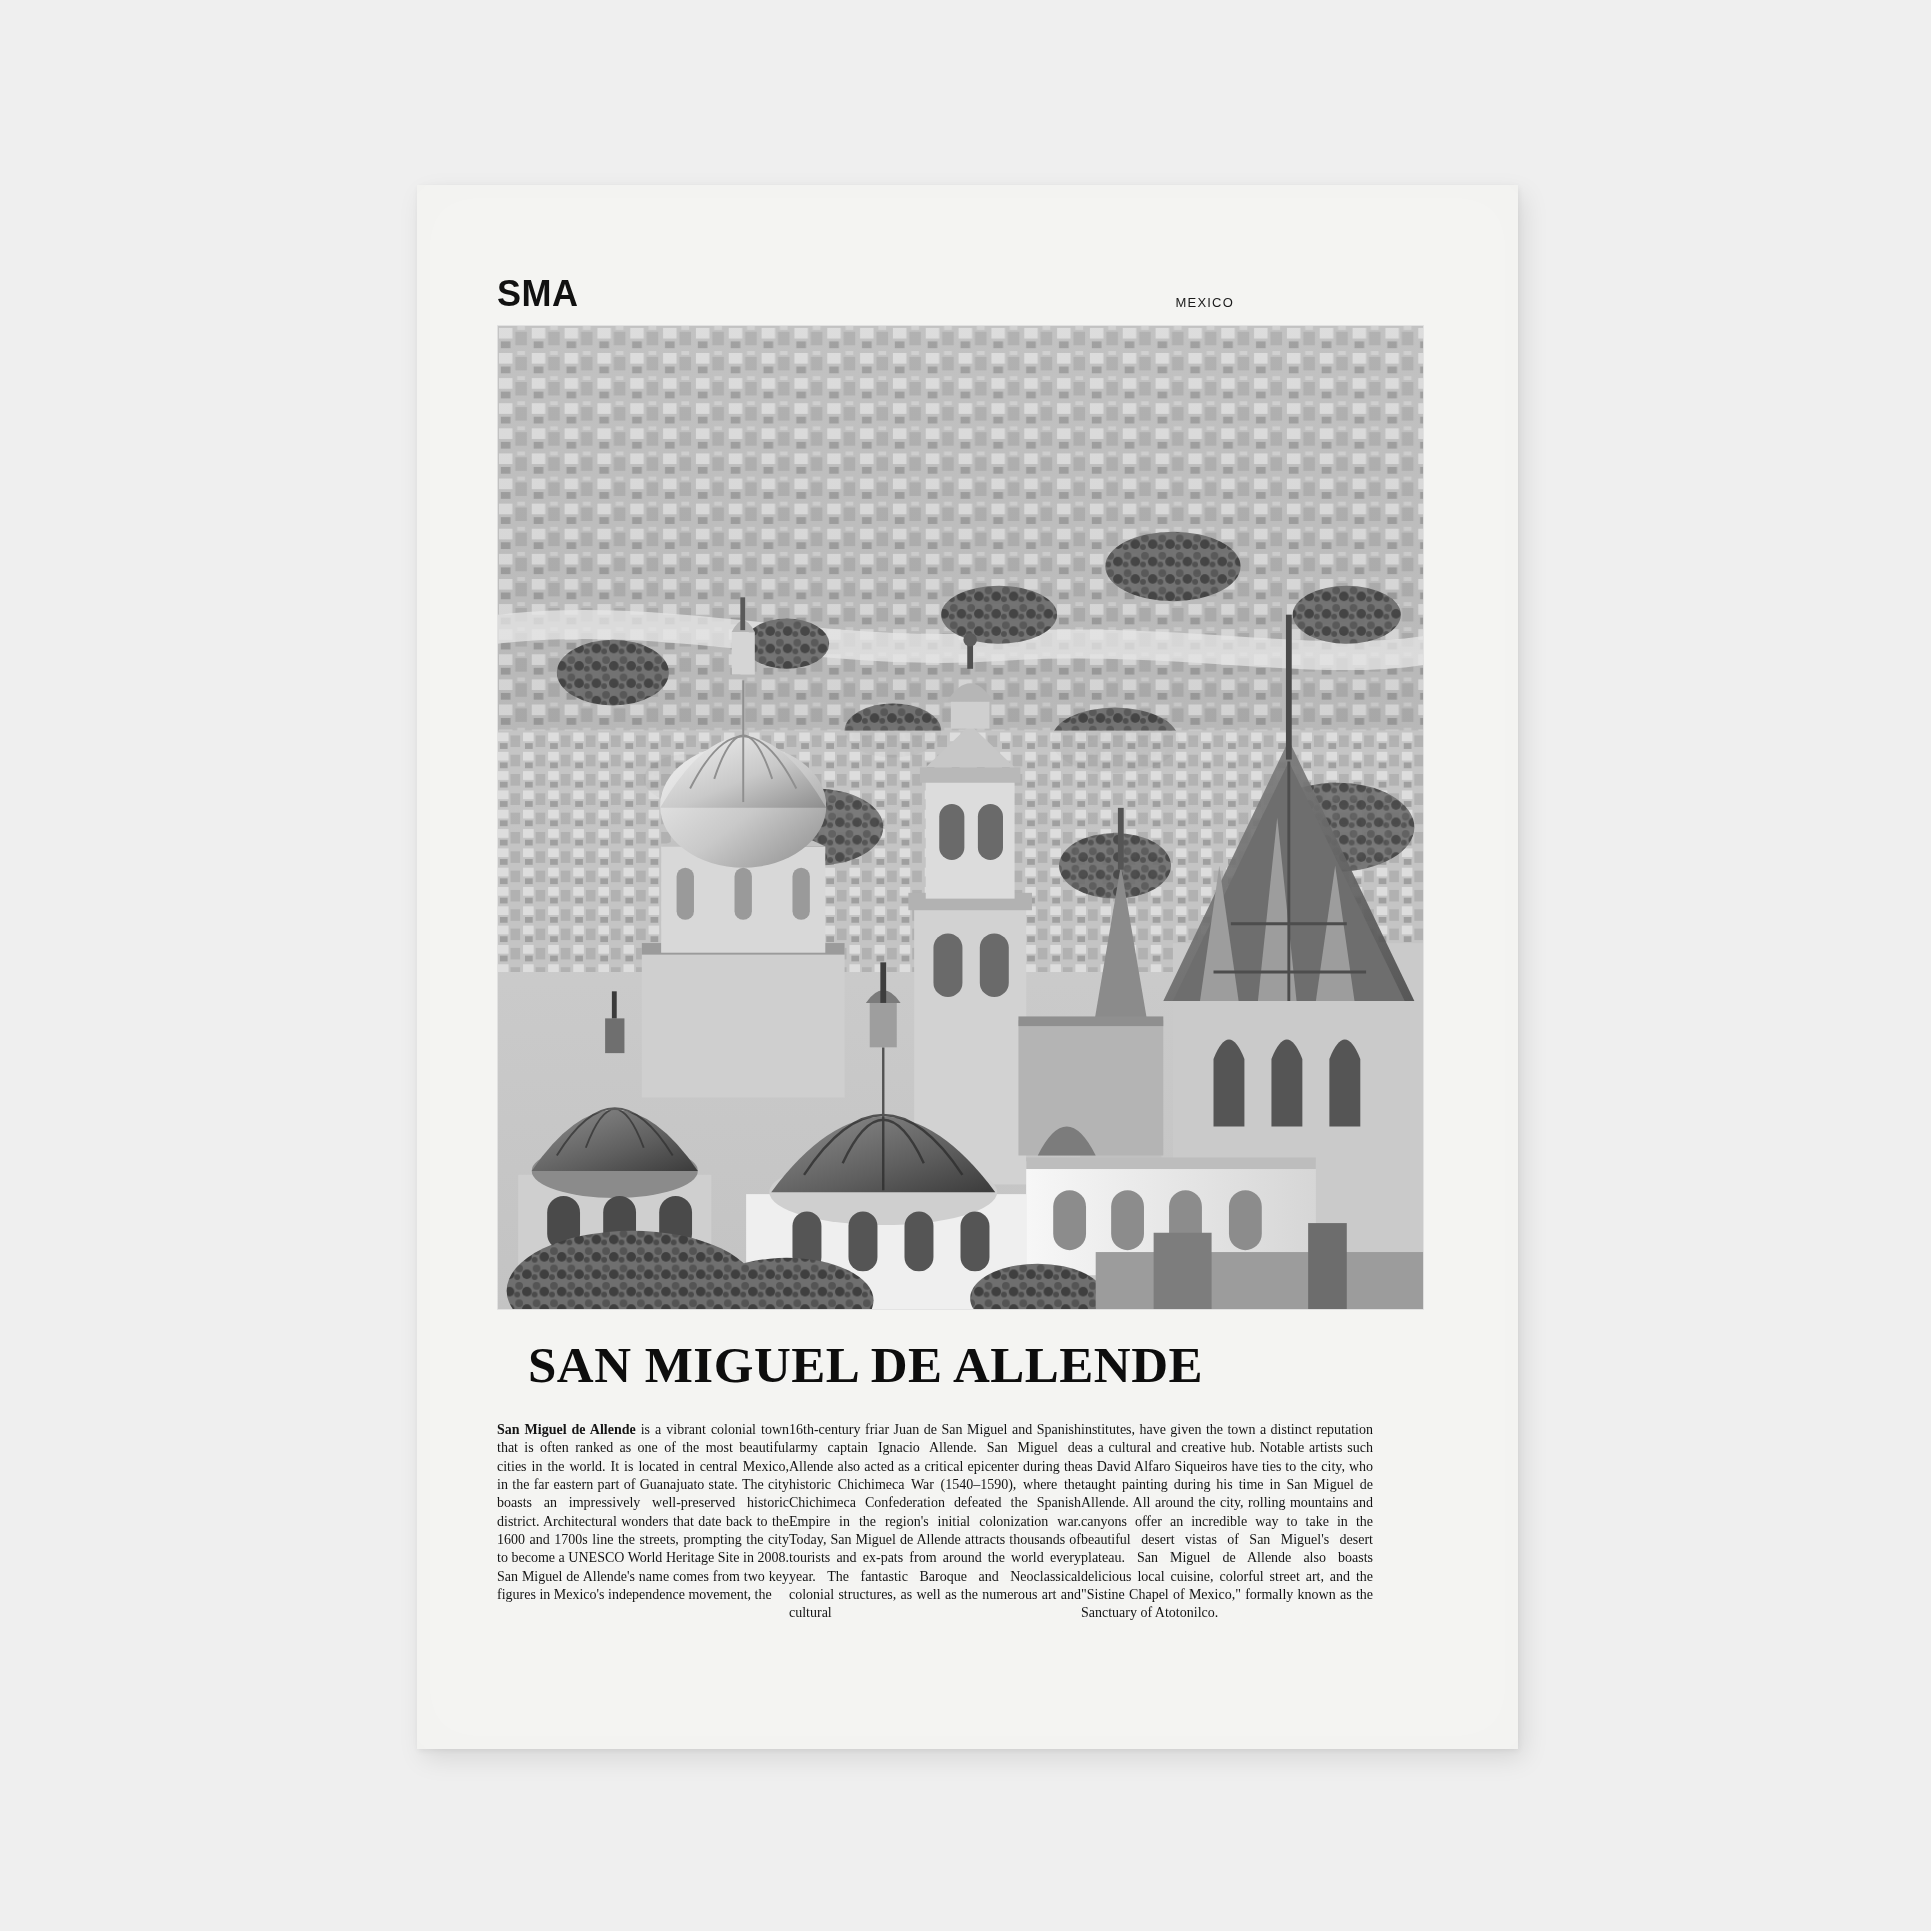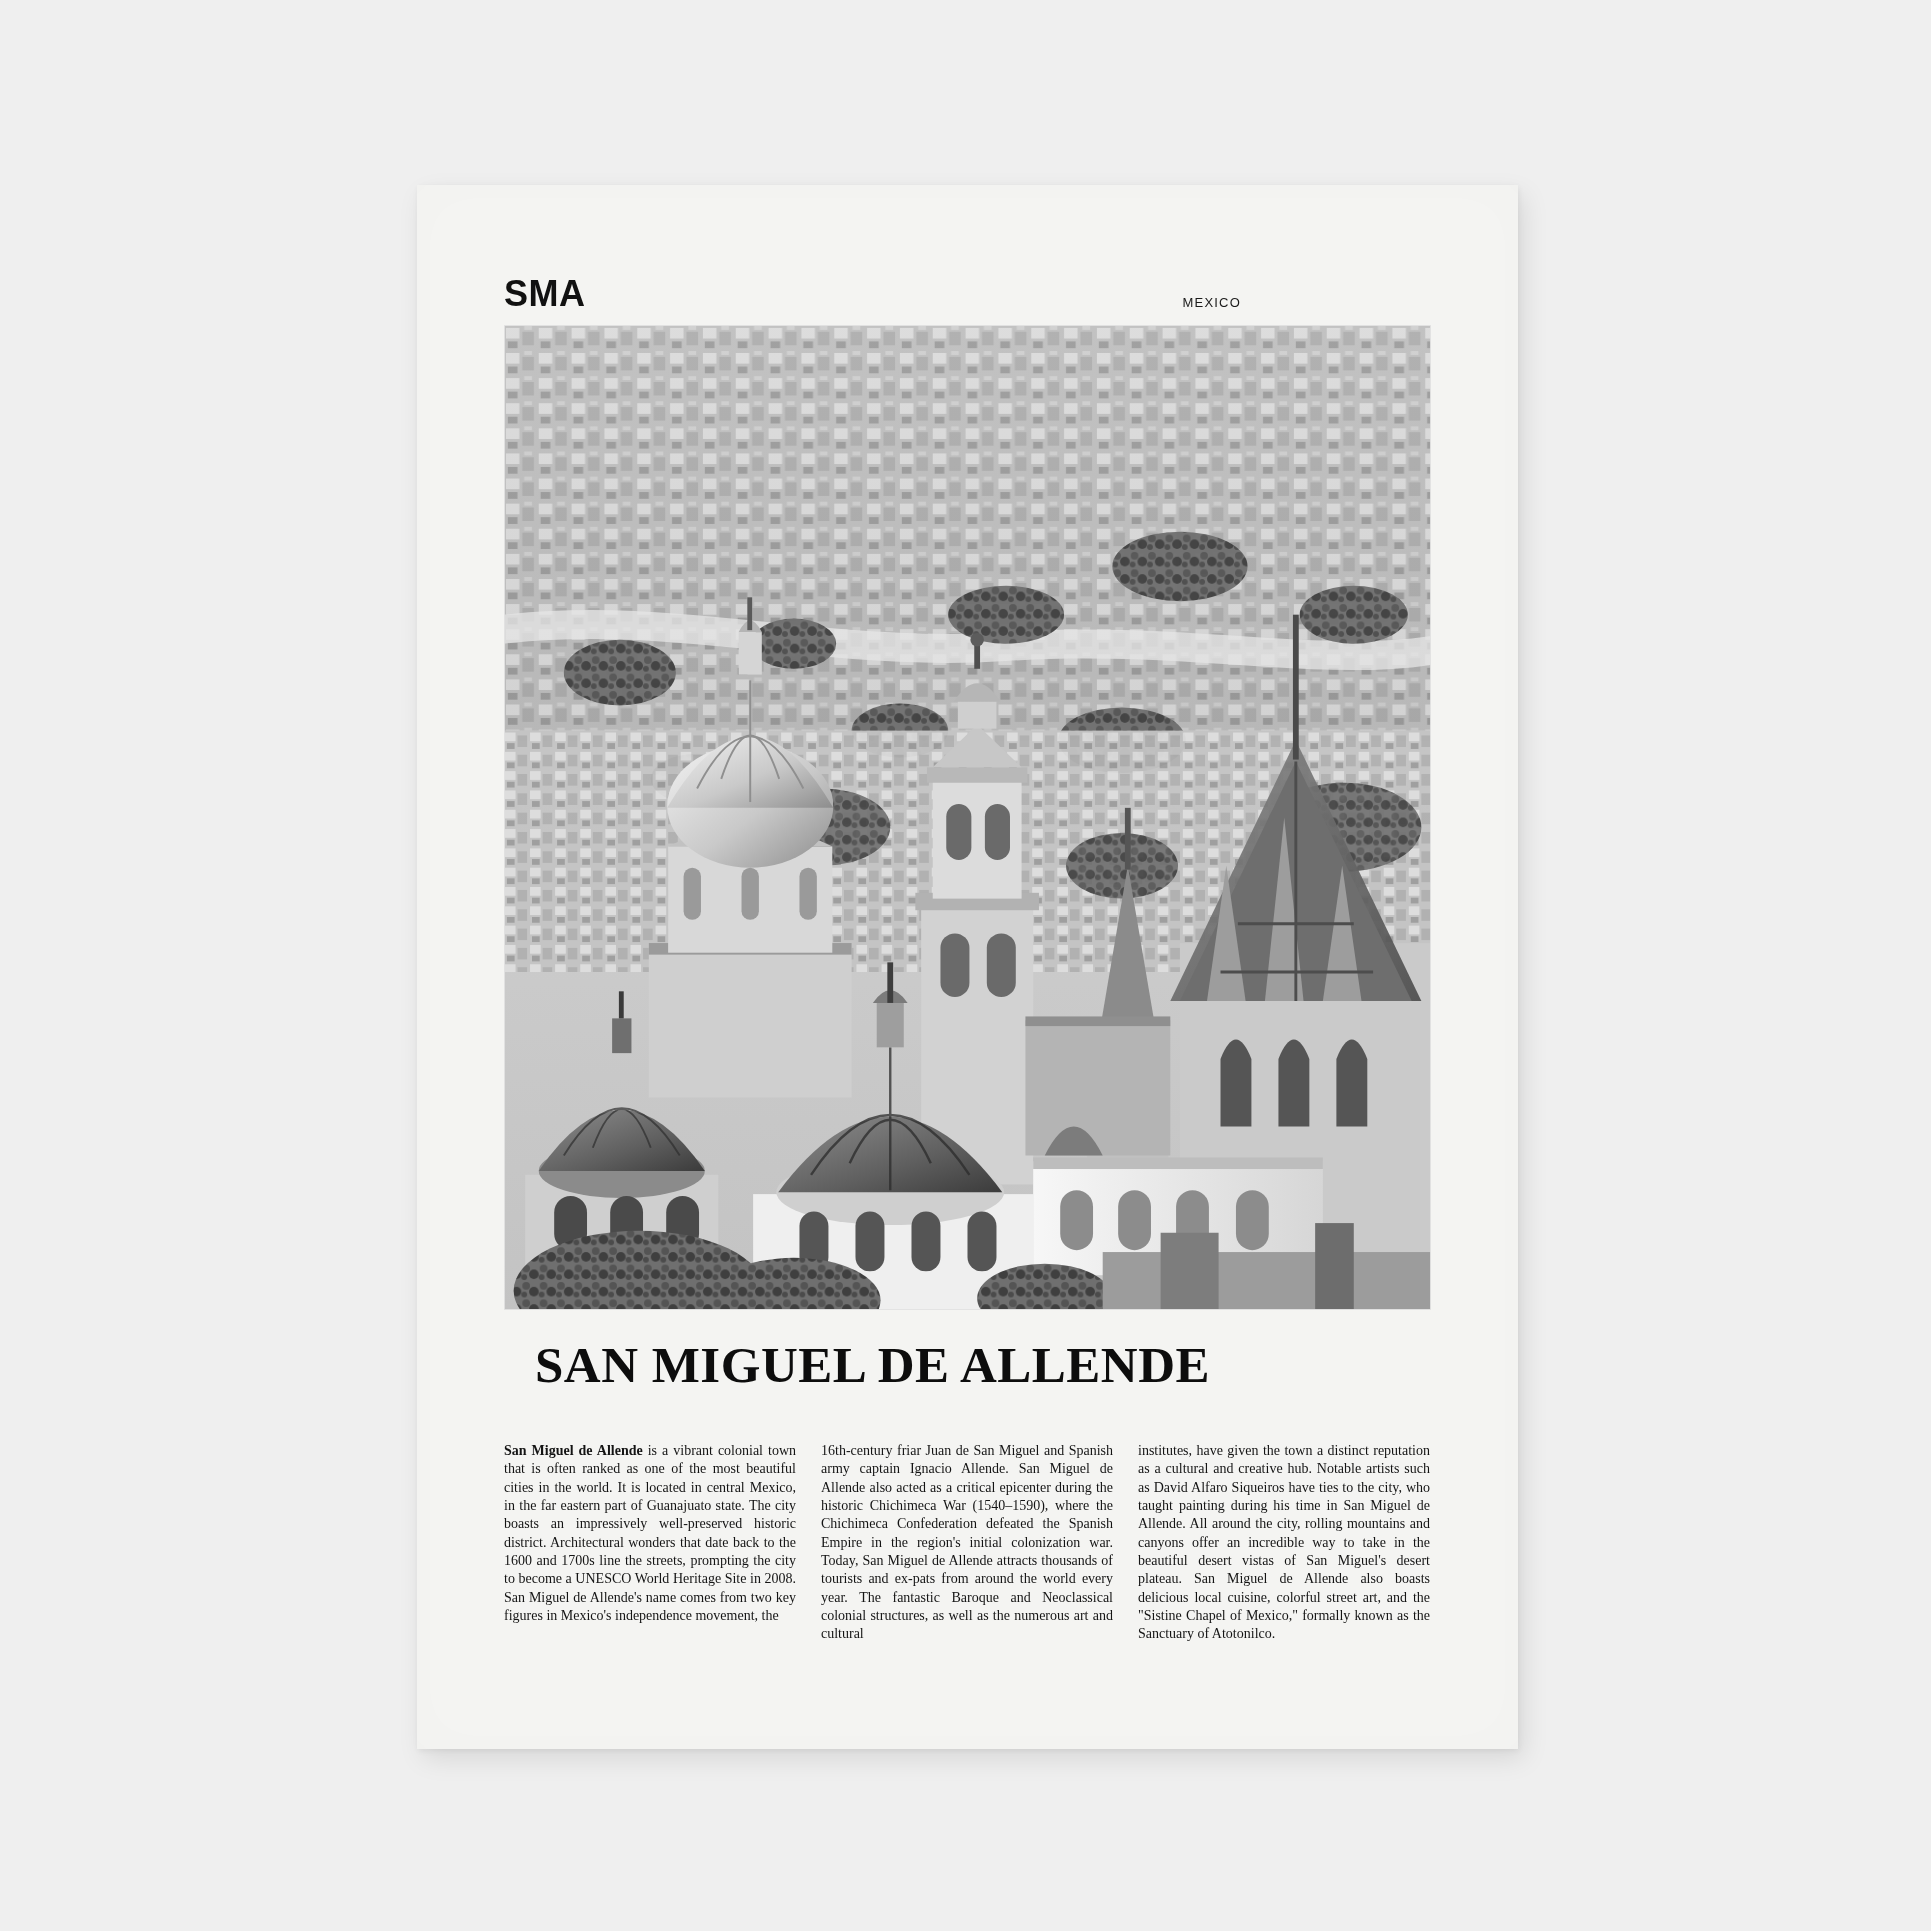--- a/index.html
+++ b/index.html
@@ -22,21 +22,21 @@
     position: absolute;
     left: 417px;
     top: 185px;
     width: 1101px;
     height: 1564px;
     background: #f4f4f2;
     box-shadow: 5.8px 9.7px 25px rgba(0,0,0,0.10), 1px 1.9px 5.8px rgba(0,0,0,0.06);
   }
   .poster-inner {
     position: absolute;
-    left: 87px;
+    left: 80px;
     top: 85px;
     width: 737px;
     height: 1400px;
   }
   
   .poster-header {
     position: relative;
     height: 42px;
     display: flex;
     align-items: flex-end;
@@ -75,23 +75,22 @@
     text-align: center;
     font-family: "Liberation Serif", serif;
     font-weight: bold;
     font-size: 51px;
     letter-spacing: 0.5px;
     color: #0d0d0d;
     line-height: 1.05;
   }
   
   .columns {
-    margin-top: 50px;
+    margin-top: 29px;
     display: flex;
-    gap: 25px;
     width: 927px;
   }
   .col {
     width: 292px;
     font-family: "Liberation Serif", serif;
     font-size: 14px;
     line-height: 1.31;
     color: #141414;
     text-align: justify;
     text-justify: inter-word;

